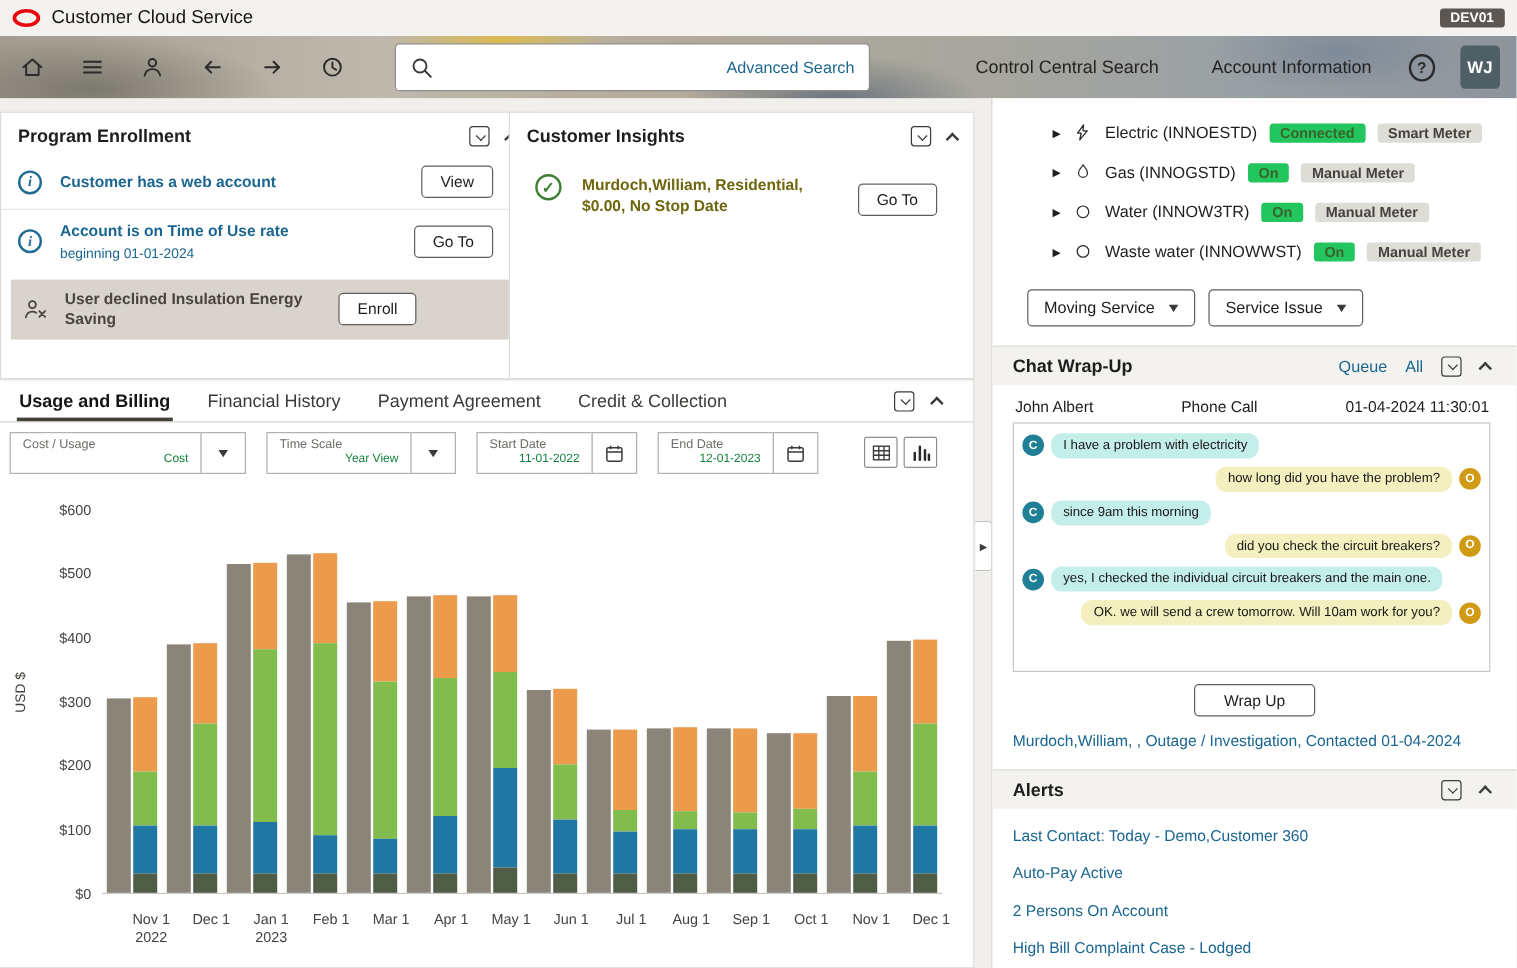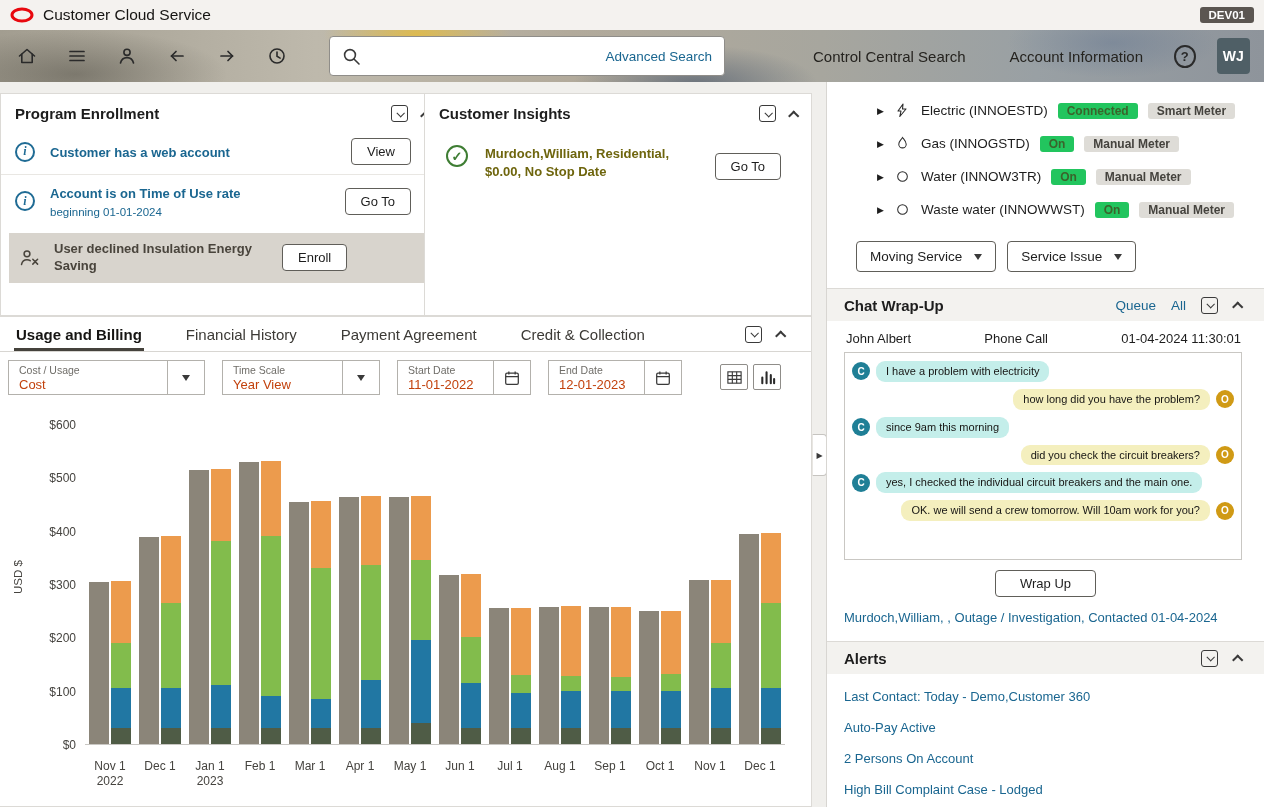--- a/index.html
+++ b/index.html
@@ -65,51 +65,51 @@
   
   .ci-item{display:flex;align-items:flex-start;padding:16px 30px 0 21px;gap:17px;}
   .check-circle{width:22px;height:22px;border-radius:50%;border:2px solid #3e7d33;color:#3e7d33;
                 display:flex;align-items:center;justify-content:center;font-size:13px;font-weight:bold;flex:none;}
   .ci-text{color:#6e650d;font-size:13px;font-weight:bold;width:218px;line-height:1.4;}
   .ci-item .btn{margin-left:auto;margin-top:8px;}
 
   
   .usage{position:absolute;left:0;top:234px;width:812px;height:491px;background:#fff;
          border:1px solid #dcdad6;border-left:none;display:flex;flex-direction:column;overflow:hidden;}
-  .tabs{display:flex;align-items:stretch;padding-left:14px;gap:40px;border-bottom:1px solid #d8d6d2;height:35px;flex:none;}
+  .tabs{display:flex;align-items:stretch;padding-left:14px;gap:27px;border-bottom:1px solid #d8d6d2;height:35px;flex:none;}
   .tab{font-size:15px;color:#3c3a36;display:flex;align-items:center;position:relative;cursor:pointer;padding:0 2px;}
   .tab.active{font-weight:bold;color:#161513;}
   .tab.active:after{content:"";position:absolute;left:0;right:0;bottom:0;height:3px;background:#45423c;}
   .tabs-icons{margin-left:auto;display:flex;align-items:center;gap:14px;padding-right:27px;}
   .filters{display:flex;align-items:flex-start;margin:8px 0 0 8px;flex:none;}
   .fgroup{display:flex;margin-right:17px;}
   .fcell{border:1px solid #b3b1ac;padding:3px 10px 2px;min-height:35px;background:#fff;}
   .flabel{font-size:10.5px;color:#6f6d68;}
-  .fvalue{font-size:13px;color:#c2410c;margin-top:1px;}
+  .fvalue{font-size:10px;color:#15803d;margin-top:1px;text-align:right;}
   .fbtn{border:1px solid #b3b1ac;margin-left:-1px;width:38px;min-height:35px;display:flex;
         align-items:center;justify-content:center;cursor:pointer;background:#fff;}
   .caret{width:0;height:0;border-left:4.5px solid transparent;border-right:4.5px solid transparent;
          border-top:6px solid #3a3a3a;}
   .view-btns{margin-left:auto;margin-right:30px;display:flex;gap:5px;margin-top:4px;}
   .vbtn{width:28px;height:26px;border:1px solid #8f8d89;border-radius:2px;display:flex;
         align-items:center;justify-content:center;background:#fff;cursor:pointer;}
 
   
   .chart-wrap{flex:1;position:relative;}
   .ylab{position:absolute;left:-12px;top:176px;width:60px;text-align:center;
         transform:rotate(-90deg);font-size:11.5px;color:#45433f;}
   .y-axis{position:absolute;left:22px;top:30px;width:54px;height:320px;}
   .ytick{position:absolute;right:0;transform:translateY(50%);font-size:12px;color:#45433f;white-space:nowrap;}
   .bars{position:absolute;left:85px;top:30px;width:700px;height:320px;display:flex;
         border-bottom:1px solid #c9c7c3;}
   .bar-group{width:50px;display:flex;align-items:flex-end;justify-content:center;gap:2px;height:100%;}
   .bar{width:20px;}
   .bar.stack{display:flex;flex-direction:column-reverse;height:100%;background:transparent;}
   .seg{width:100%;flex:none;}
-  .xlabels{position:absolute;left:85px;top:364px;width:700px;display:flex;}
+  .xlabels{position:absolute;left:101px;top:364px;width:700px;display:flex;}
   .xlabel{width:50px;text-align:center;font-size:12px;color:#45433f;line-height:1.25;}
 
   .splitter-handle{position:absolute;left:812px;top:352px;width:15px;height:42px;background:#fff;
       border:1px solid #c6c4c0;border-left:1px solid #e8e6e2;border-radius:0 4px 4px 0;display:flex;
       align-items:center;justify-content:center;font-size:8px;color:#3a3a3a;cursor:pointer;}
 
   
   .rightcol{position:absolute;left:826px;top:0;width:438px;bottom:0;background:#fff;
             border-left:1px solid #d8d6d2;overflow:hidden;}
   .svc-list{padding-top:12px;}

